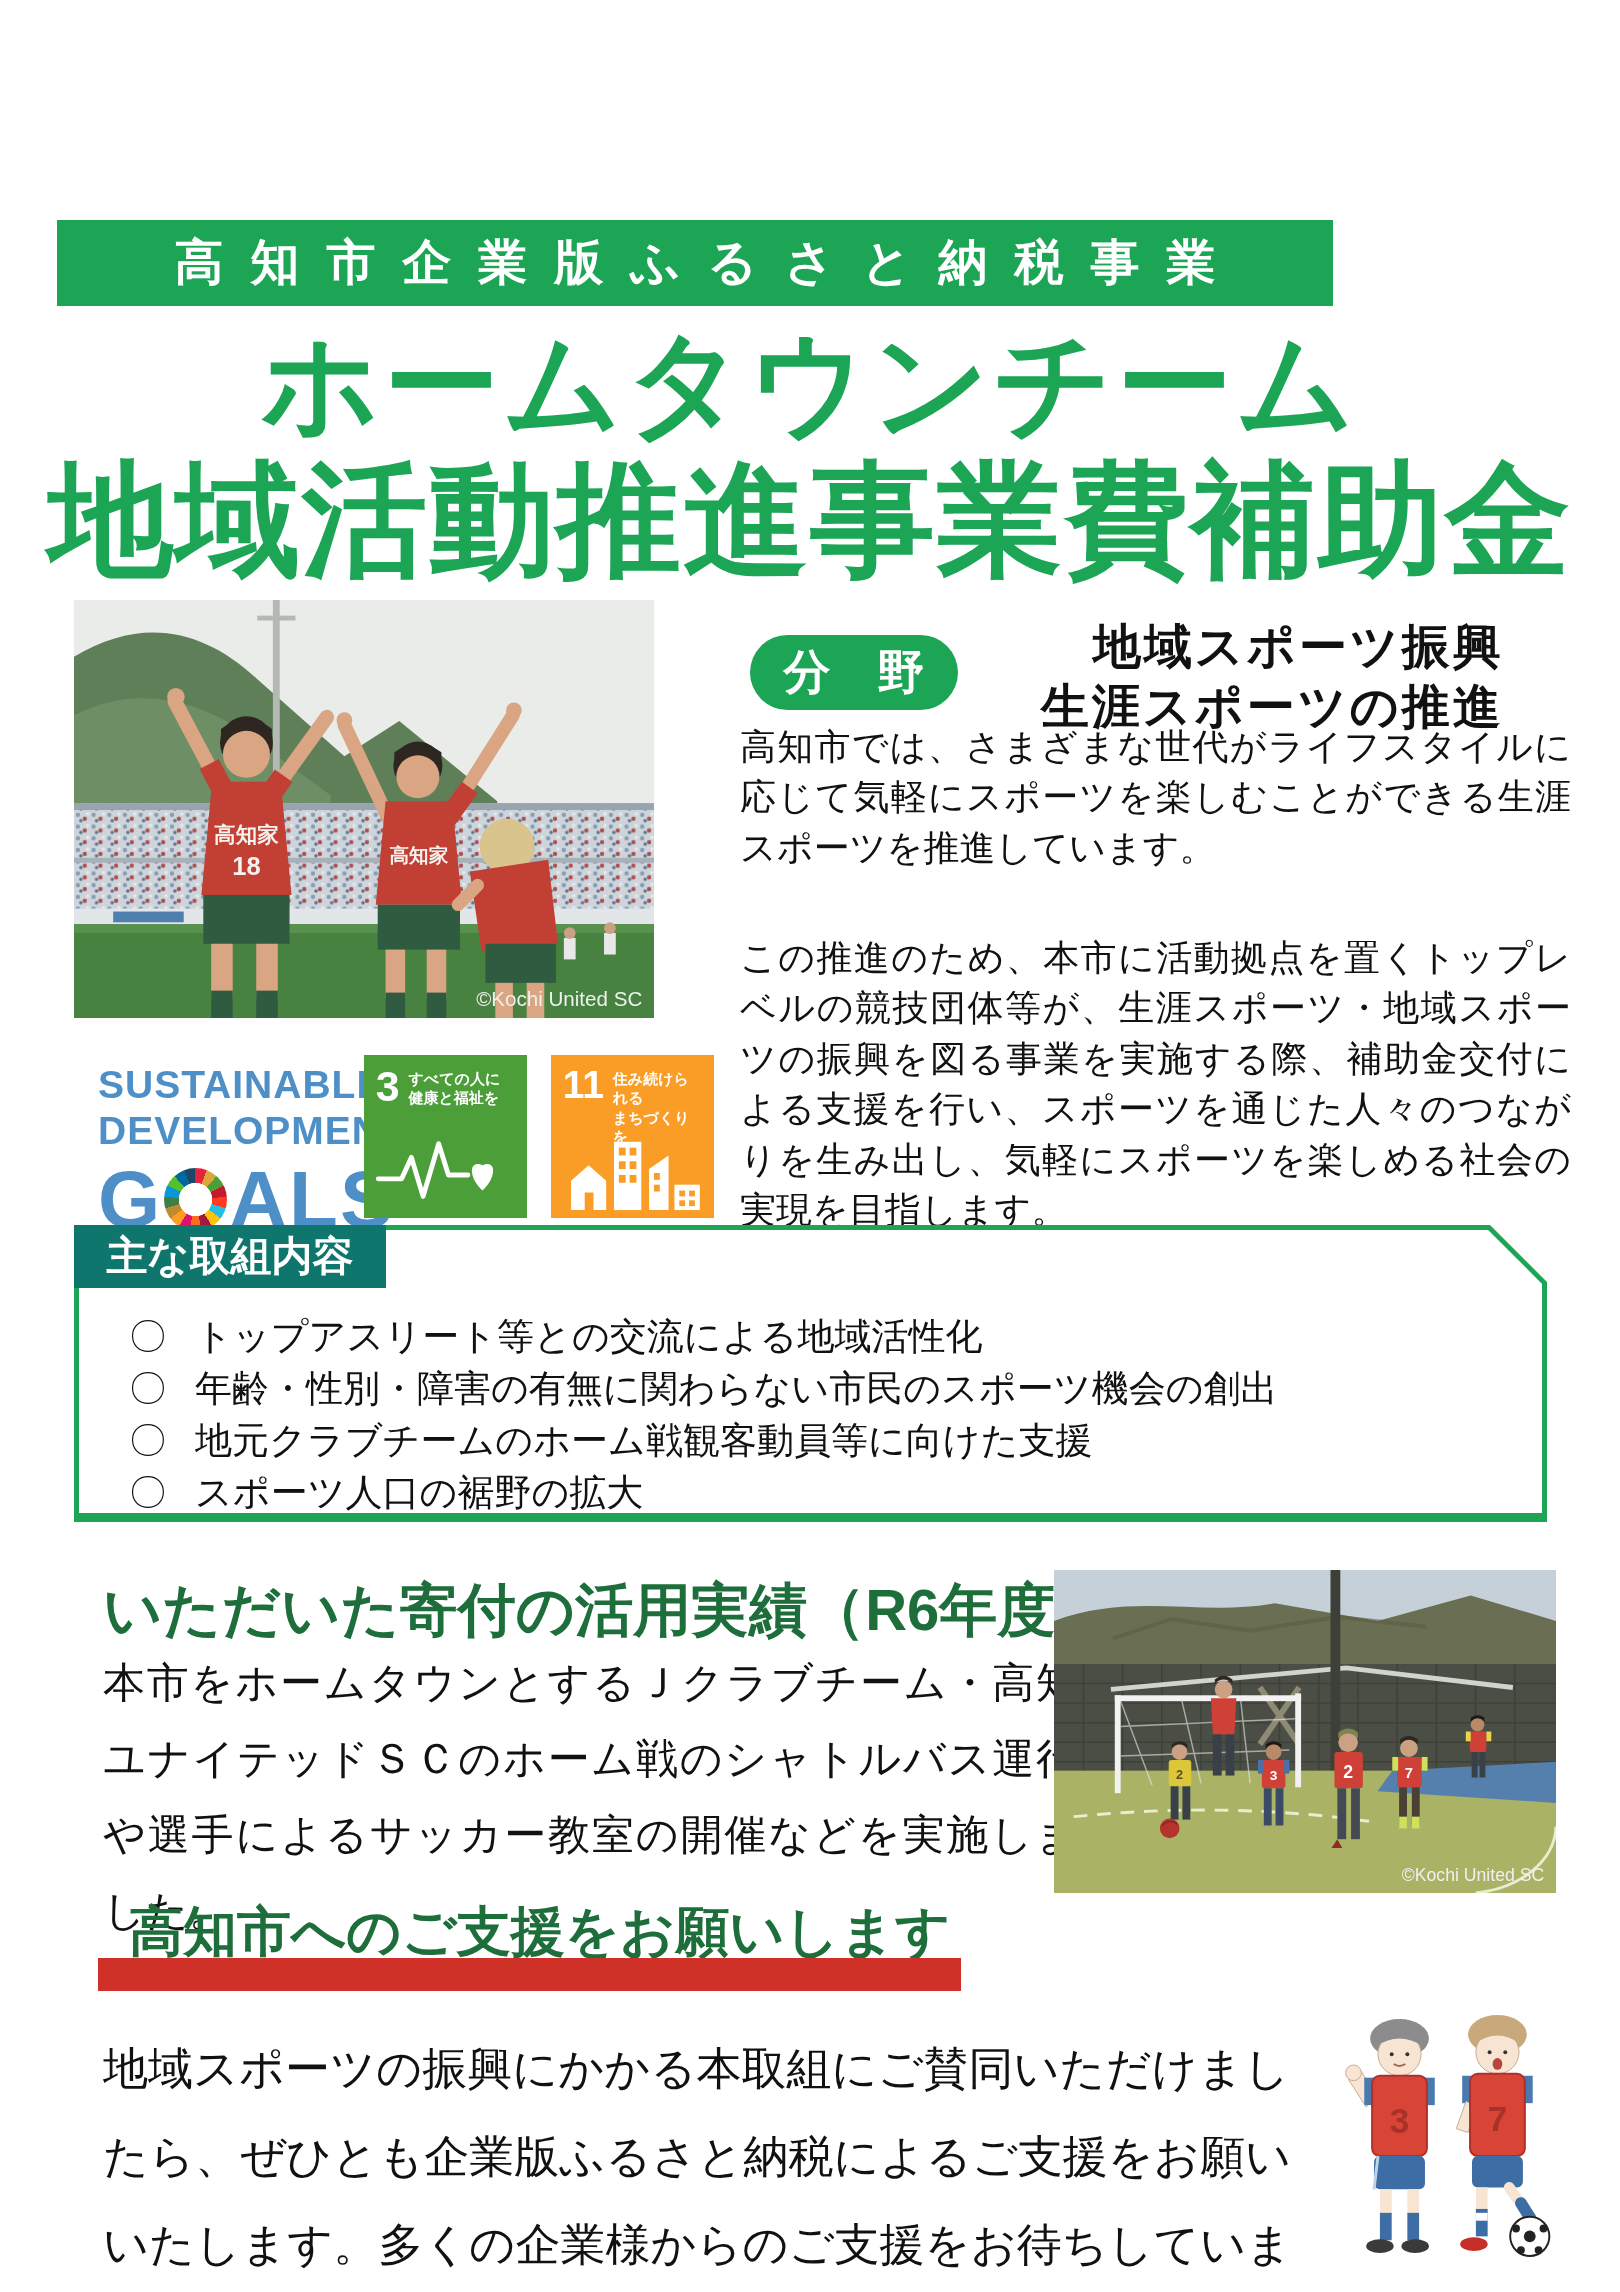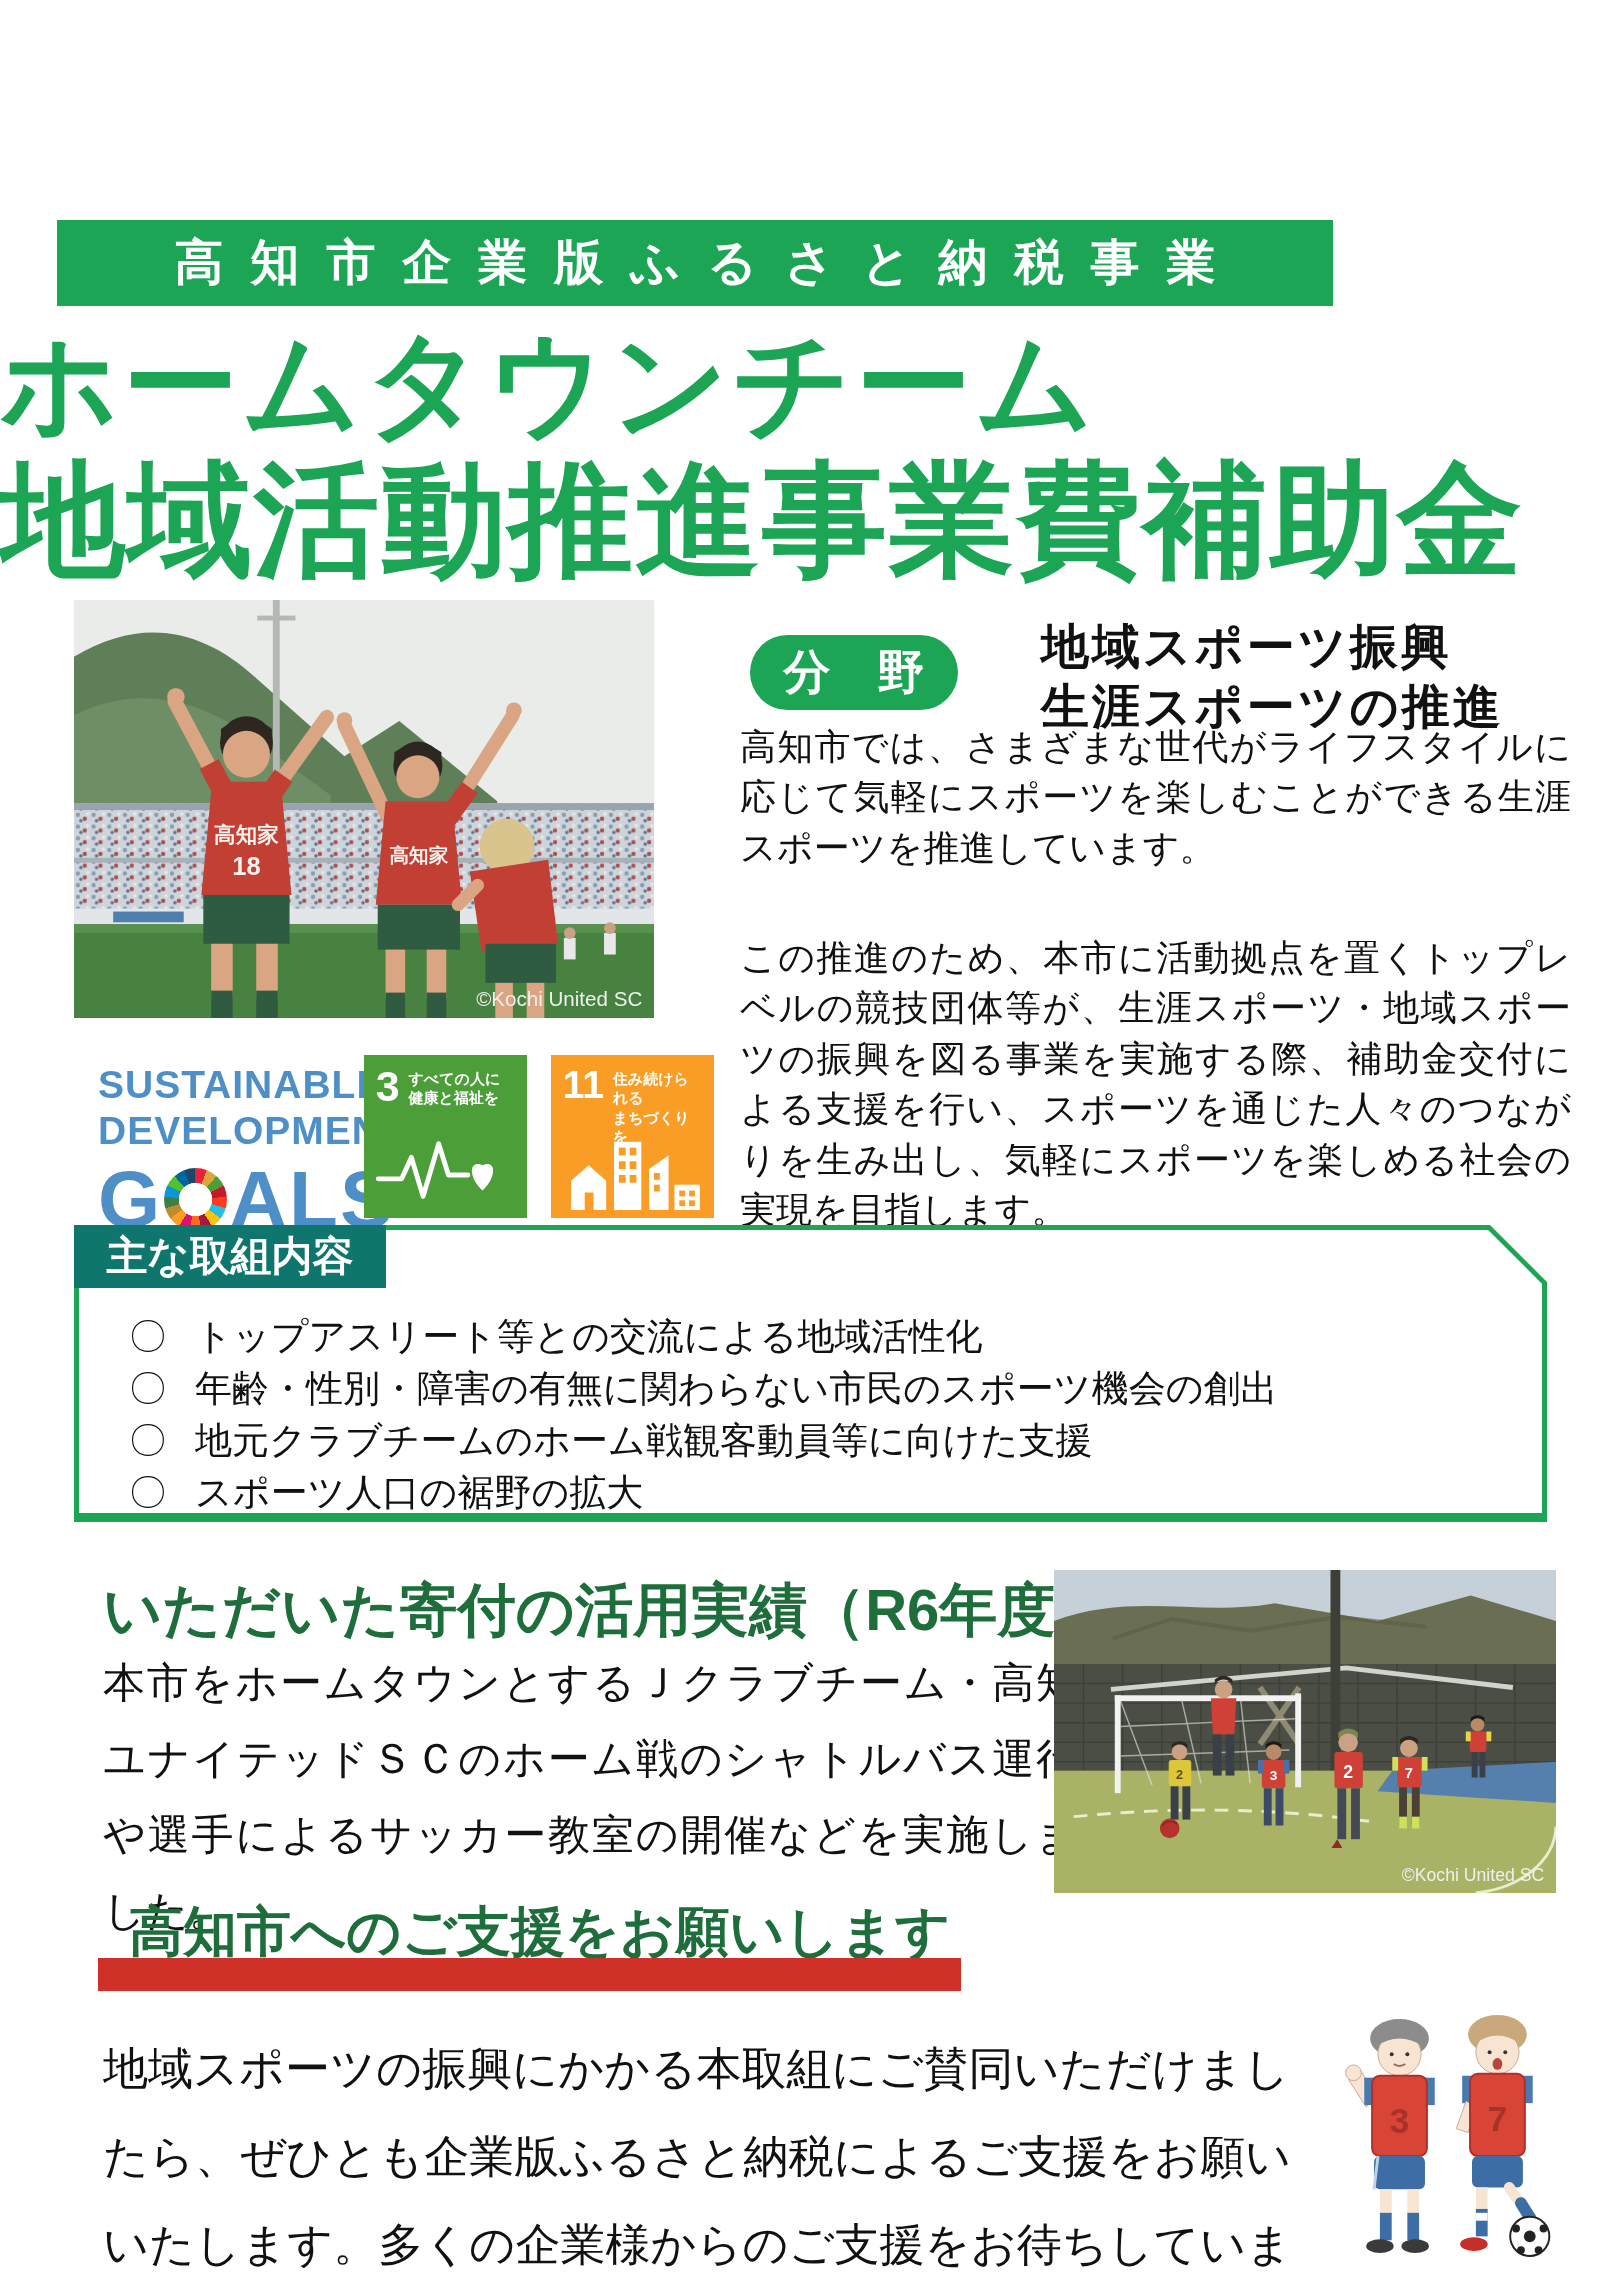--- a/index.html
+++ b/index.html
@@ -9,34 +9,34 @@
   
   .audience-badge{position:absolute;left:57px;top:96px;border:5.9px solid #1DA556;
     padding:9.8px 29px;font-size:45px;font-weight:bold;color:#111;background:#fff;}
 
   
   .program-banner{position:absolute;left:57px;top:220px;width:1276px;height:86px;
     background:#1DA556;color:#fff;display:flex;align-items:center;justify-content:center;
     font-size:49px;font-weight:bold;letter-spacing:.55em;text-indent:.55em;white-space:nowrap;}
 
   
-  .page-title{position:absolute;left:0;top:320px;width:1620px;
+  .page-title{position:absolute;left:0;top:320px;width:1620px;text-align:center;
     color:#1DA556;font-weight:800;line-height:1.12;}
   .page-title .l1{font-size:116px;letter-spacing:3.9px;}
   .page-title .l2{font-size:125px;letter-spacing:2px;}
 
   
   .hero-photo{position:absolute;left:74px;top:600px;width:580px;height:418px;}
 
   
   .field-badge{position:absolute;left:750px;top:635px;width:208px;height:75px;border-radius:45px;
     background:#1DA556;color:#fff;display:flex;align-items:center;justify-content:center;
     font-size:47px;font-weight:bold;}
   .field-name{position:absolute;left:1041px;top:617px;font-size:48px;font-weight:bold;
-    line-height:1.24;letter-spacing:2.9px;color:#111;white-space:nowrap;}
+    line-height:1.24;letter-spacing:2.9px;color:#111;white-space:nowrap;text-align:right;}
 
   .body-para{position:absolute;font-size:36px;line-height:1.40;color:#111;
     text-align:justify;overflow-wrap:anywhere;line-break:strict;}
   .para1{left:740px;top:722px;width:831px;}
   .para2{left:740px;top:933px;width:831px;}
 
   
   .sdg-wordmark{position:absolute;left:98px;top:1062px;color:#4e8fc7;font-weight:bold;}
   .sdg-wordmark .w1,.sdg-wordmark .w2{font-size:39px;letter-spacing:1px;line-height:1.18;}
   .sdg-goals-row{display:flex;align-items:center;margin-top:5.9px;}

